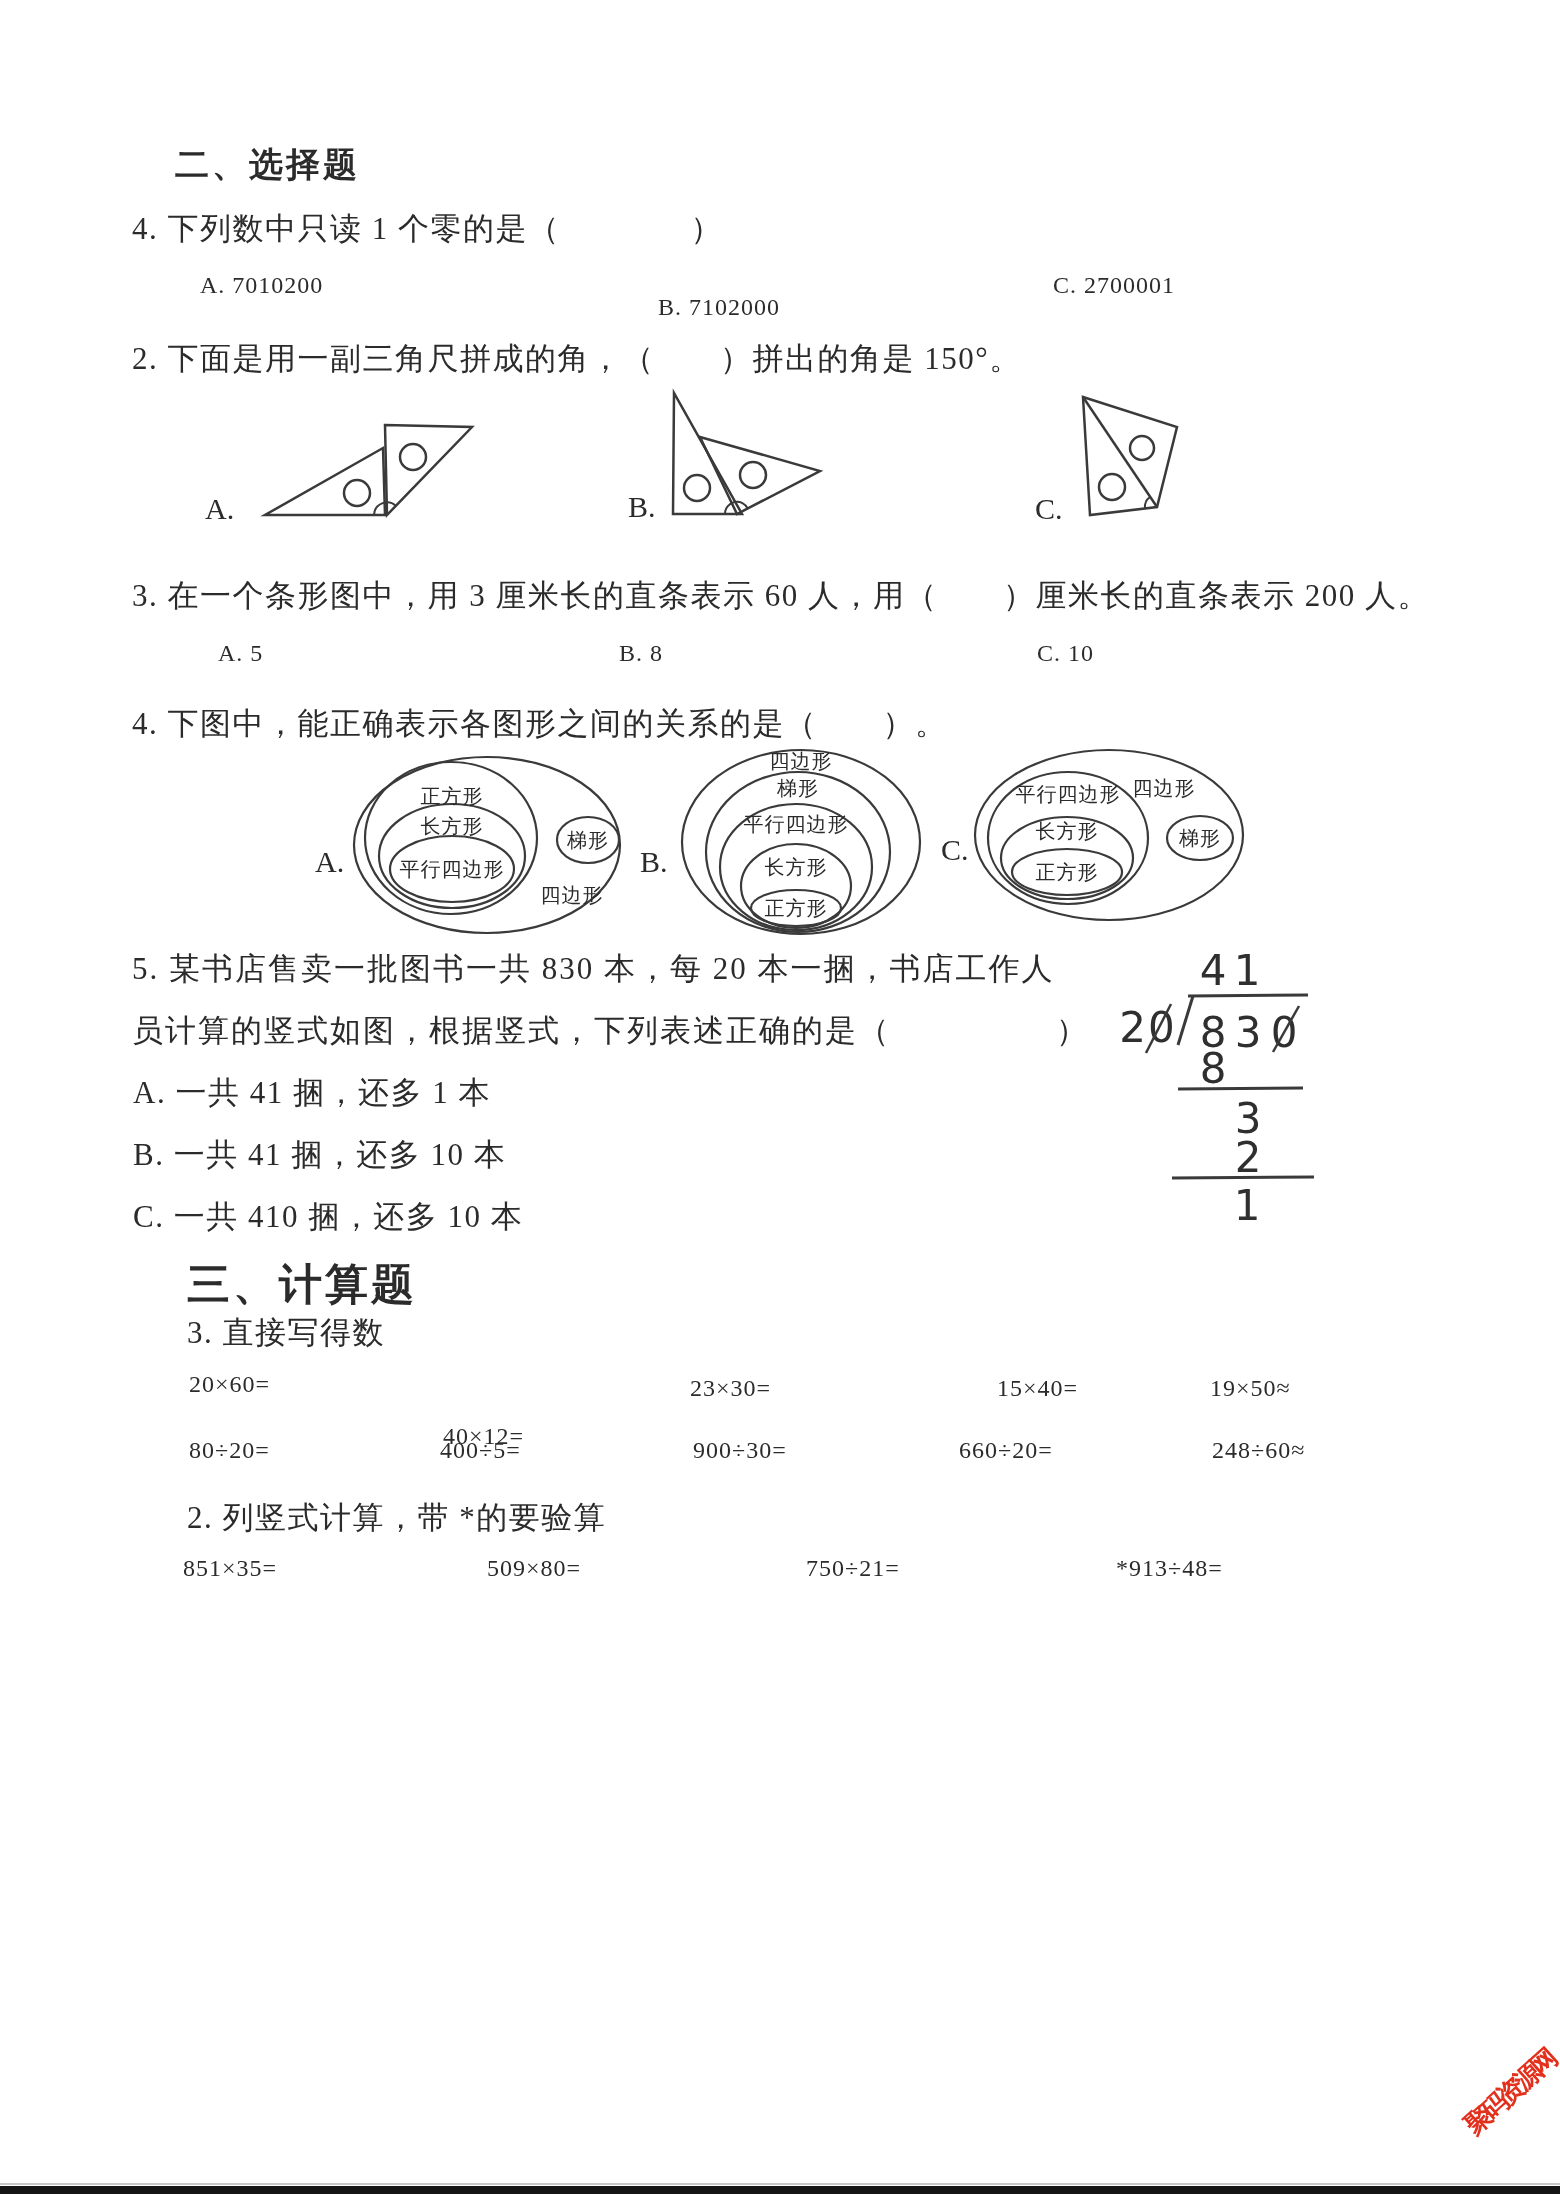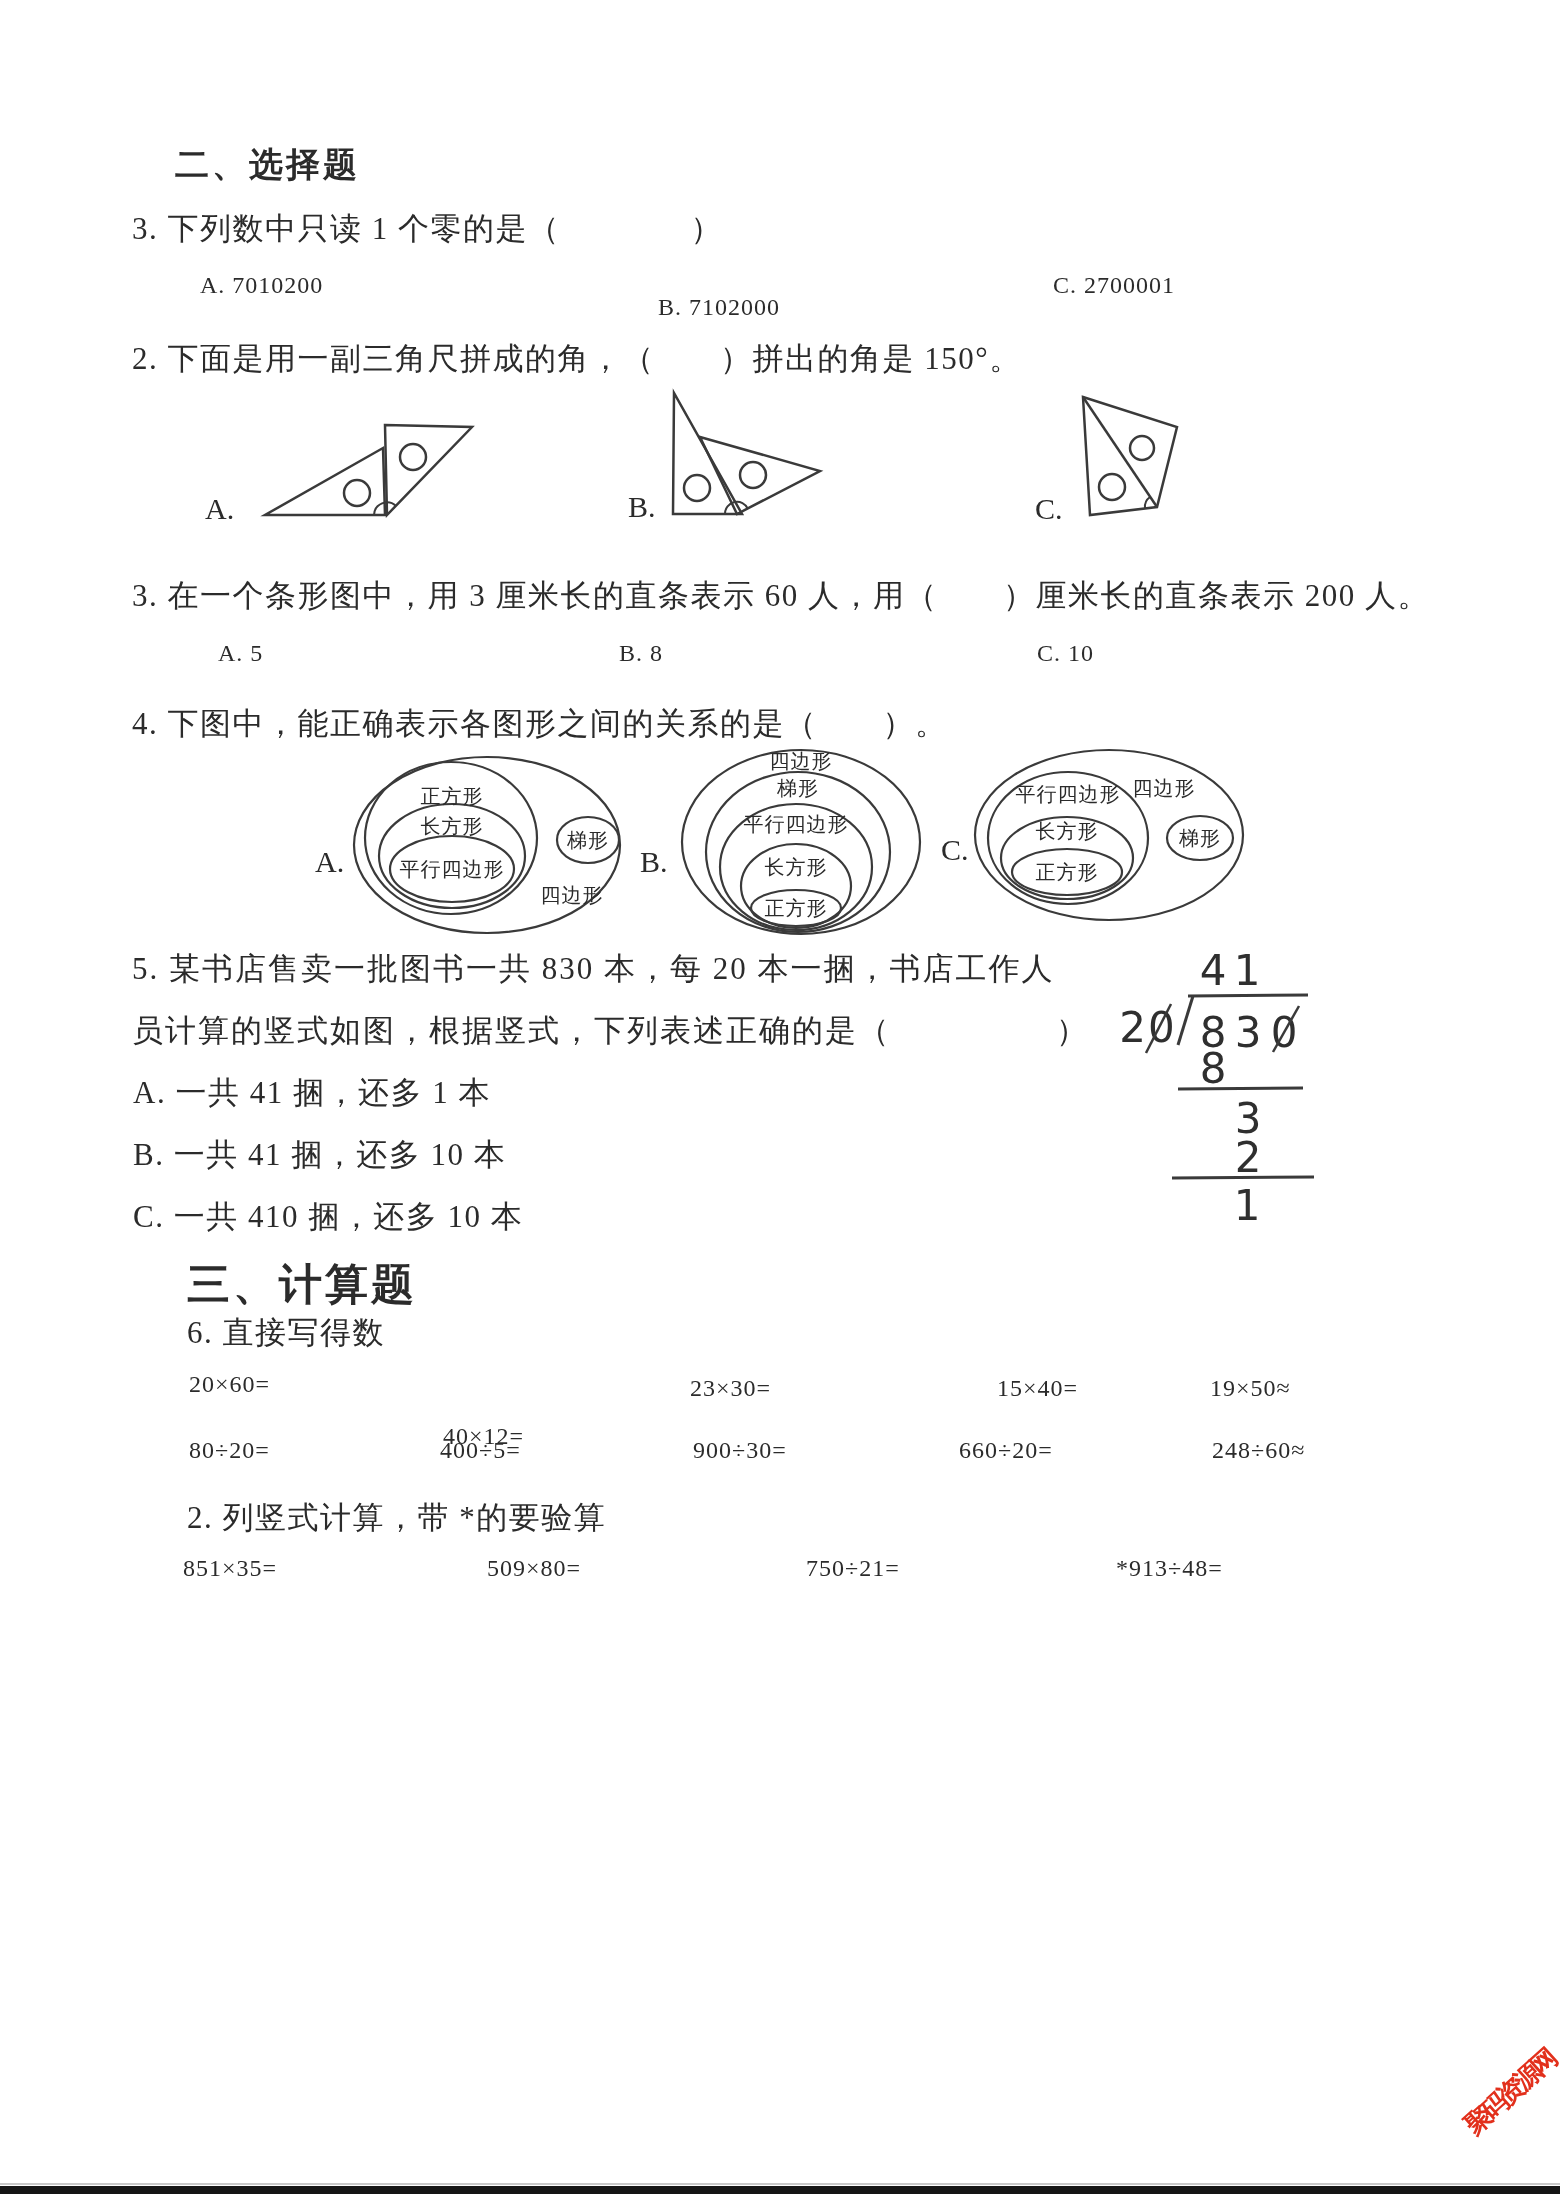--- a/index.html
+++ b/index.html
@@ -21,21 +21,21 @@
   .grayline{position:absolute;left:0;top:2183px;width:1560px;height:2px;background:#c9c9c9;}
   .blackbar{position:absolute;left:0;top:2186px;width:1560px;height:8px;background:#151515;}
 </style>
 </head>
 <body>
 
 <div class="page">
 
   <div class="abs head" style="left:175px;top:142px;">二、选择题</div>
 
-  <div class="abs txt" style="left:132px;top:208px;">3. 下列数中只读 1 个零的是（　　　　）</div>
+  <div class="abs txt" style="left:132px;top:208px;">4. 下列数中只读 1 个零的是（　　　　）</div>
   <div class="abs eq" style="left:200px;top:272px;">A. 7010200</div>
   <div class="abs eq" style="left:658px;top:272px;margin-top:22px;">B. 7102000</div>
   <div class="abs eq" style="left:1053px;top:272px;">C. 2700001</div>
 
   <div class="abs txt" style="left:132px;top:338px;">2. 下面是用一副三角尺拼成的角，（　　）拼出的角是 150°。</div>
 
   <div class="abs figlabel" style="left:205px;top:492px;">A.</div>
   <svg style="left:230px;top:415px;" width="260" height="110" viewBox="0 0 260 110">
     <polygon class="stroke" stroke-width="2.5" points="35,100 155,100 153,33"></polygon>
     <polygon class="stroke" stroke-width="2.5" points="155,10 242,12 157,100"></polygon>
@@ -131,21 +131,21 @@
     <text class="dnum" x="113" y="145">8</text>
     <line class="stroke" stroke-width="3" x1="78" y1="151" x2="203" y2="150"></line>
     <text class="dnum" x="148" y="195">3</text>
     <text class="dnum" x="148" y="234">2</text>
     <line class="stroke" stroke-width="3" x1="72" y1="240" x2="214" y2="239"></line>
     <text class="dnum" x="147" y="282">1</text>
   </svg>
 
   <div class="abs head2" style="left:187px;top:1256px;">三、计算题</div>
 
-  <div class="abs txt" style="left:187px;top:1312px;">6. 直接写得数</div>
+  <div class="abs txt" style="left:187px;top:1312px;">3. 直接写得数</div>
   <div class="abs eq" style="left:189px;top:1371px;">20×60=</div>
   <div class="abs eq" style="left:443px;top:1375px;margin-top:48px;">40×12=</div>
   <div class="abs eq" style="left:690px;top:1375px;">23×30=</div>
   <div class="abs eq" style="left:997px;top:1375px;">15×40=</div>
   <div class="abs eq" style="left:1210px;top:1375px;">19×50≈</div>
 
   <div class="abs eq" style="left:189px;top:1437px;">80÷20=</div>
   <div class="abs eq" style="left:440px;top:1437px;">400÷5=</div>
   <div class="abs eq" style="left:693px;top:1437px;">900÷30=</div>
   <div class="abs eq" style="left:959px;top:1437px;">660÷20=</div>

